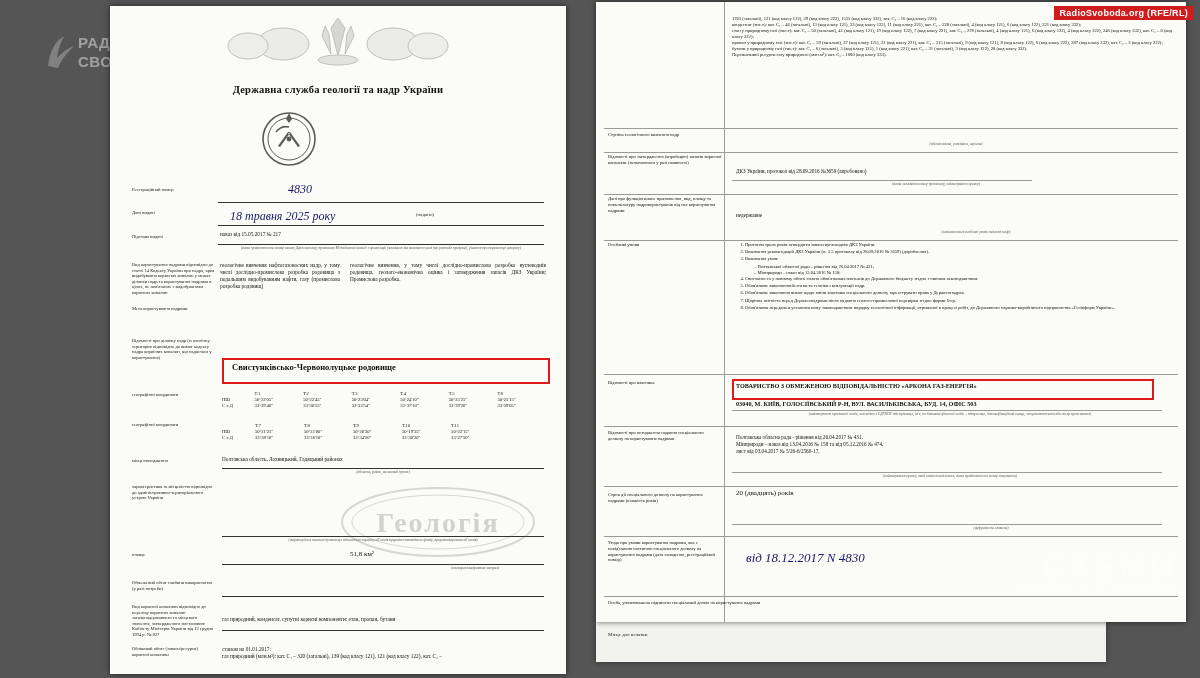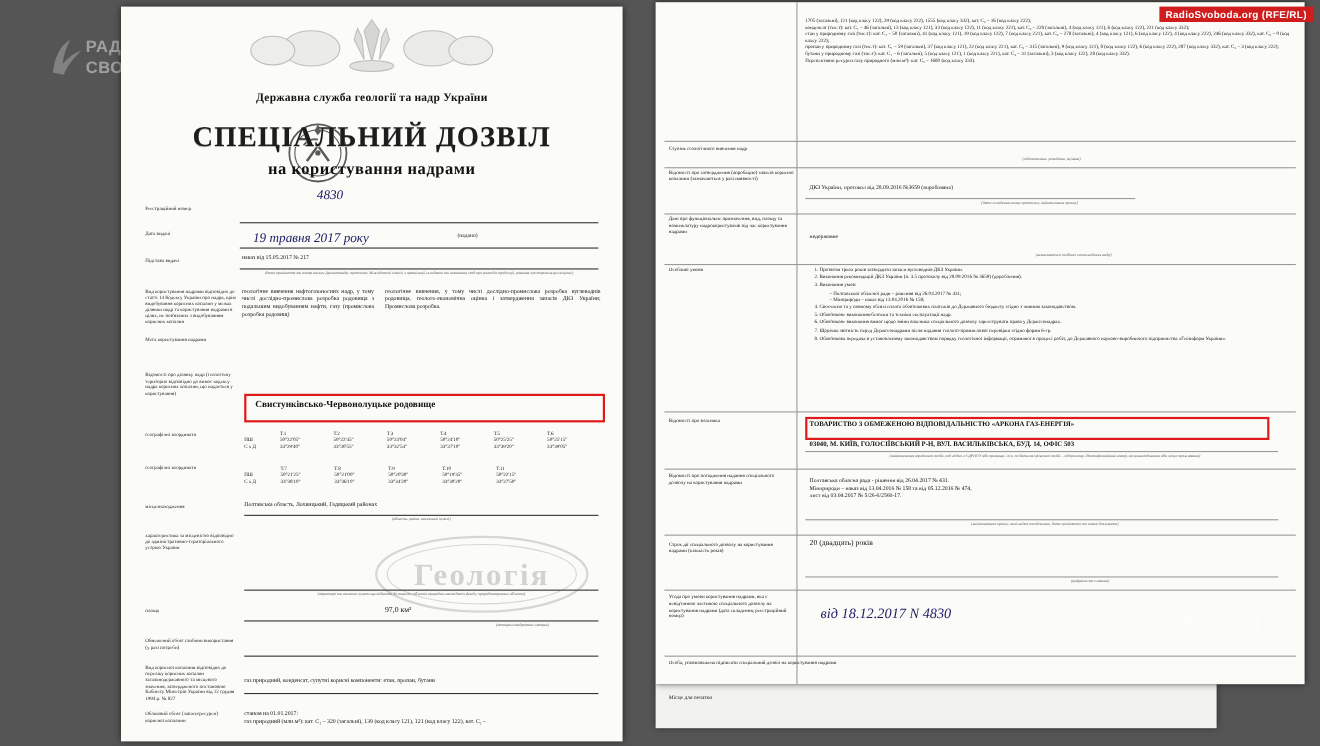--- a/index.html
+++ b/index.html
@@ -98,30 +98,28 @@
 
     <svg class="compass" viewBox="0 0 58 58">
       <circle cx="29" cy="29" r="26" fill="none" stroke="#333" stroke-width="1.6"></circle>
       <circle cx="29" cy="29" r="21" fill="none" stroke="#333" stroke-width="1"></circle>
       <path d="M29 3 l3 6 -3 4 -3-4z" fill="#333"></path>
       <path d="M18 36 l10-14 2 1 -10 14z M40 36 l-10-14 -2 1 10 14z" fill="#333"></path>
       <path d="M16 22 c4-5 9-6 13-5" fill="none" stroke="#333" stroke-width="1.6"></path>
       <circle cx="29" cy="29" r="2.4" fill="#333"></circle>
     </svg>
 
-    <div class="big-title" id="l-main">СПЕЦІАЛЬНИЙ ДОЗВІЛ</div>
-    <div class="big-title" id="l-sub">на користування надрами</div>
 
     <div class="lbl" style="left:22px;top:181px;width:80px;">Реєстраційний номер</div>
     <div class="rule" style="left:108px;top:196px;width:326px;"></div>
-    <div class="hand" style="position:absolute;left:178px;top:164px;">4830</div>
+    <div class="hand" style="position:absolute;left:178px;top:176px;">4830</div>
 
     <div class="lbl" style="left:22px;top:204px;width:80px;">Дата видачі</div>
     <div class="rule" style="left:108px;top:219px;width:326px;"></div>
-    <div class="hand" style="position:absolute;left:120px;top:203px;">19 травня 2017 року</div>
+    <div class="hand" style="position:absolute;left:120px;top:203px;">18 травня 2025 року</div>
     <div class="cap" style="left:280px;top:206px;width:70px;font-size:5px;font-style:normal;color:#222;">(надано)</div>
 
     <div class="lbl" style="left:22px;top:228px;width:82px;">Підстава видачі</div>
     <div class="field-txt" style="left:110px;top:225px;width:322px;">наказ від 15.05.2017 № 217</div>
     <div class="rule" style="left:108px;top:238px;width:326px;"></div>
     <div class="cap" style="left:108px;top:240px;width:326px;">(дата прийняття та номер наказу Держгеонадр, протоколу Міжвідомчої комісії з організації укладання та виконання угод про розподіл продукції, рішення про переможця аукціону)</div>
 
     <div class="lbl" style="left:22px;top:256px;width:84px;">Вид користування надрами відповідно до статті 14 Кодексу України про надра, крім видобування корисних копалин у межах ділянки надр та користування надрами в цілях, не пов'язаних з видобуванням корисних копалин</div>
     <div class="field-txt jst" style="left:110px;top:256px;width:120px;">геологічне вивчення нафтогазоносних надр, у тому числі дослідно-промислова розробка родовища з подальшим видобуванням нафти, газу (промислова розробка родовищ)</div>
 
@@ -211,21 +209,21 @@
     <div class="rule" style="left:112px;top:530px;width:322px;"></div>
     <div class="cap" style="left:112px;top:532px;width:322px;">(території та населені пункти що віднесені до переліку об'єктів природно-заповідного фонду, природоохоронних об'єктів)</div>
 
     <svg class="wm-geo" viewBox="0 0 200 76">
       <ellipse cx="100" cy="38" rx="96" ry="34" fill="none" stroke="#555" stroke-width="2"></ellipse>
       <ellipse cx="100" cy="38" rx="86" ry="27" fill="none" stroke="#555" stroke-width="1"></ellipse>
       <text x="100" y="48" font-family="Liberation Serif, serif" font-size="28" font-weight="bold" fill="#444" text-anchor="middle" letter-spacing="2">Геологія</text>
     </svg>
 
     <div class="lbl" style="left:22px;top:546px;width:40px;">площа</div>
-    <div class="field-txt" style="left:240px;top:545px;width:90px;font-size:7px;">97,0 км²</div>
+    <div class="field-txt" style="left:240px;top:545px;width:90px;font-size:7px;">51,8 км²</div>
     <div class="rule" style="left:112px;top:558px;width:322px;"></div>
     <div class="cap" style="left:300px;top:560px;width:130px;">(гектарах/квадратних метрах)</div>
 
     <div class="lbl" style="left:22px;top:574px;width:84px;">Обмежений обсяг глибини використання (у разі потреби)</div>
     <div class="rule" style="left:112px;top:590px;width:322px;"></div>
 
     <div class="lbl" style="left:22px;top:598px;width:84px;">Вид корисної копалини відповідно до переліку корисних копалин загальнодержавного та місцевого значення, затвердженого постановою Кабінету Міністрів України від 12 грудня 1994 р. № 827</div>
     <div class="field-txt" style="left:112px;top:610px;width:322px;">газ природний, конденсат, супутні корисні компоненти: етан, пропан, бутани</div>
     <div class="rule" style="left:112px;top:624px;width:322px;"></div>
 

